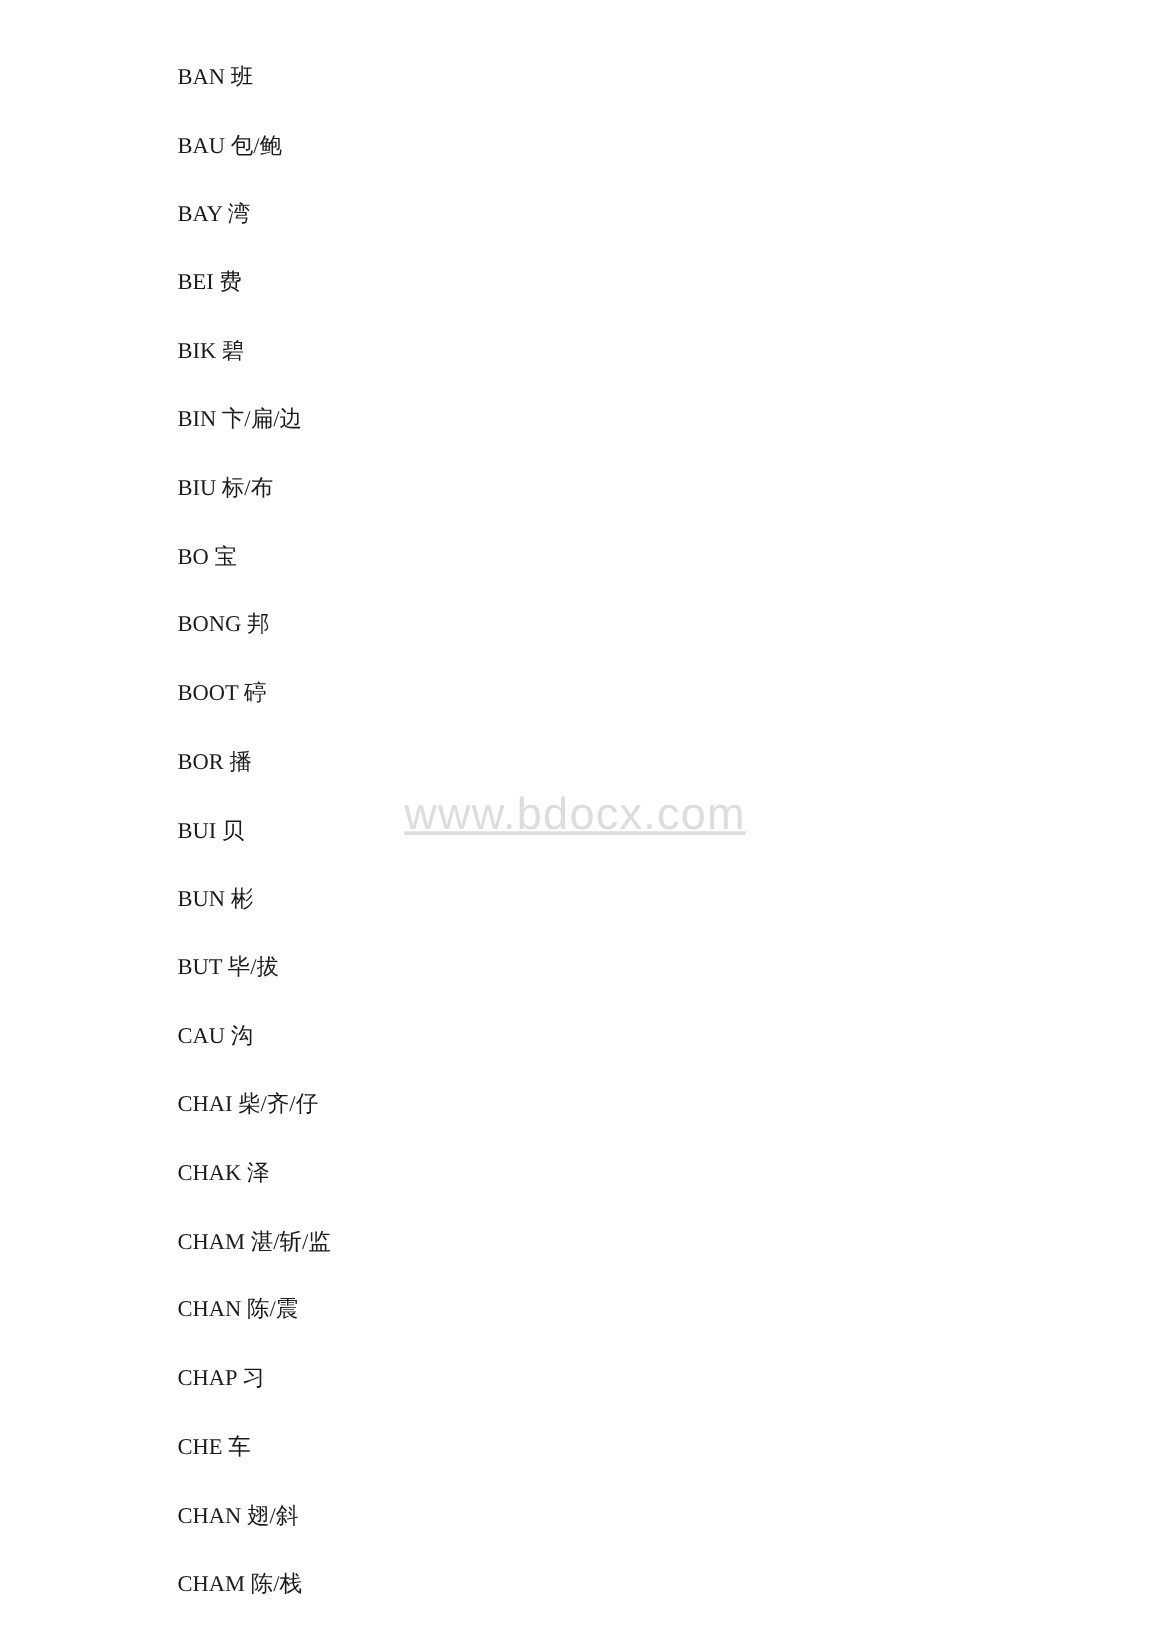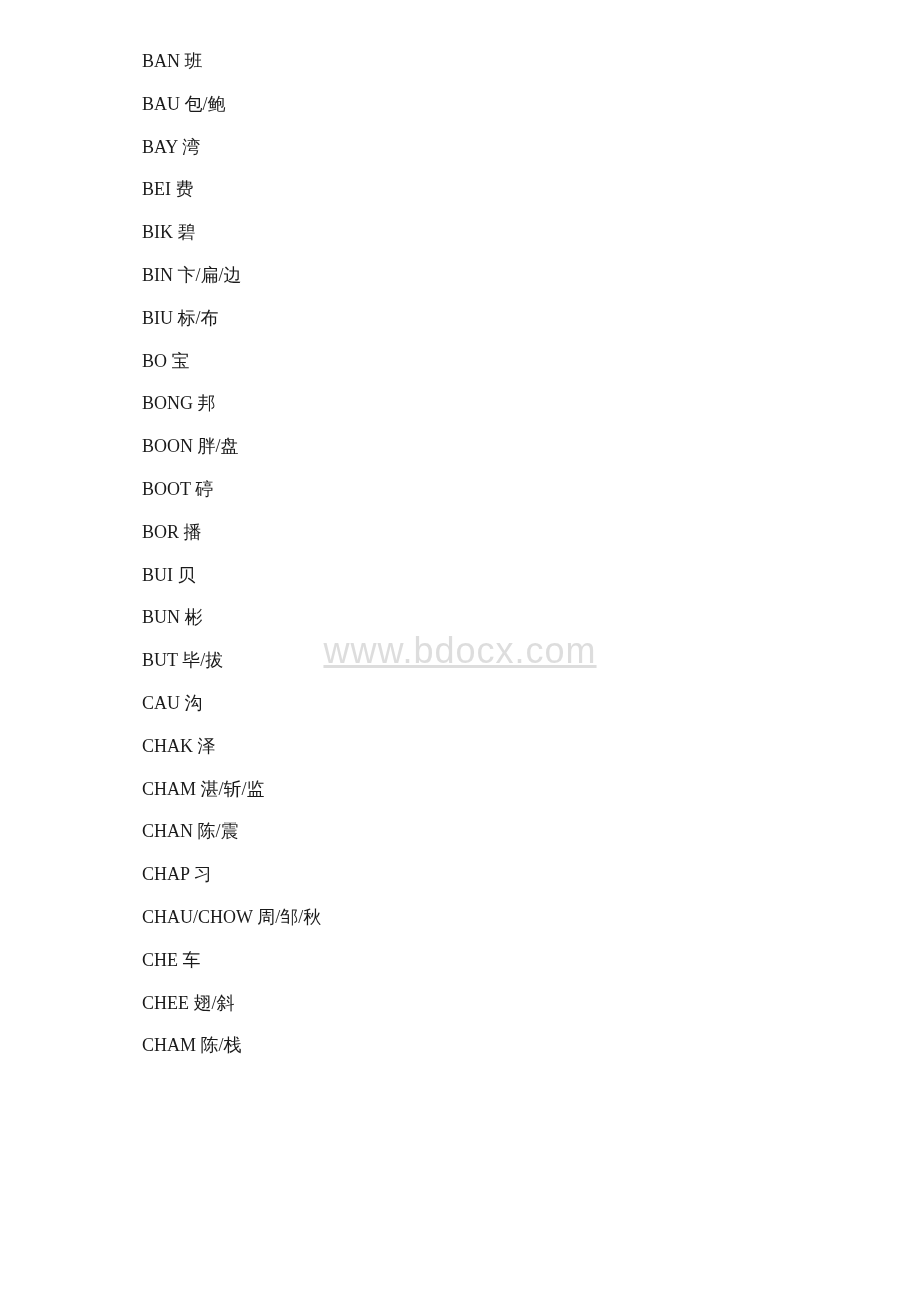--- a/index.html
+++ b/index.html
@@ -15,21 +15,21 @@
       color: #1a1a1a;
       width: 920px;
       min-height: 1302px;
       padding: 40px 142px;
       position: relative;
     }
 
     .entry-list {
       display: flex;
       flex-direction: column;
-      gap: 0;
+      gap: 12px;
     }
 
     .entry-item {
       padding: 7px 0;
       line-height: 1.6;
       font-size: 18px;
       color: #1a1a1a;
     }
 
     .watermark {
@@ -55,28 +55,27 @@
 <div class="entry-list">
 <div class="entry-item">BAN 班</div>
     <div class="entry-item">BAU 包/鲍</div>
     <div class="entry-item">BAY 湾</div>
     <div class="entry-item">BEI 费</div>
     <div class="entry-item">BIK 碧</div>
     <div class="entry-item">BIN 卞/扁/边</div>
     <div class="entry-item">BIU 标/布</div>
     <div class="entry-item">BO 宝</div>
     <div class="entry-item">BONG 邦</div>
-    <div class="entry-item">BOON 胖/盘</div>
     <div class="entry-item">BOOT 碠</div>
     <div class="entry-item">BOR 播</div>
     <div class="entry-item">BUI 贝</div>
     <div class="entry-item">BUN 彬</div>
     <div class="entry-item">BUT 毕/拔</div>
     <div class="entry-item">CAU 沟</div>
+    <div class="entry-item">CHAI 柴/齐/仔</div>
     <div class="entry-item">CHAK 泽</div>
     <div class="entry-item">CHAM 湛/斩/监</div>
     <div class="entry-item">CHAN 陈/震</div>
     <div class="entry-item">CHAP 习</div>
-    <div class="entry-item">CHAU/CHOW 周/邹/秋</div>
     <div class="entry-item">CHE 车</div>
-    <div class="entry-item">CHEE 翅/斜</div>
+    <div class="entry-item">CHAN 翅/斜</div>
     <div class="entry-item">CHAM 陈/栈</div>
   </div>
 
 </body></html>

